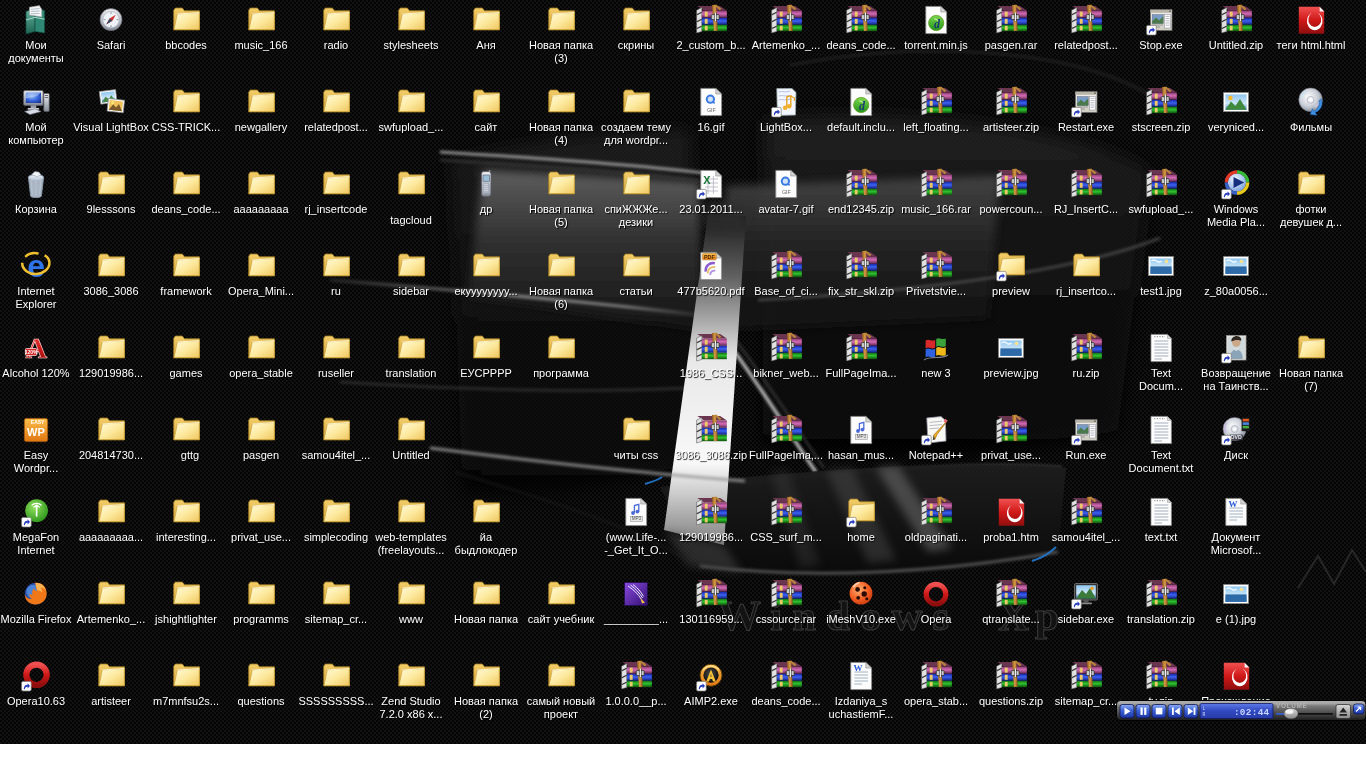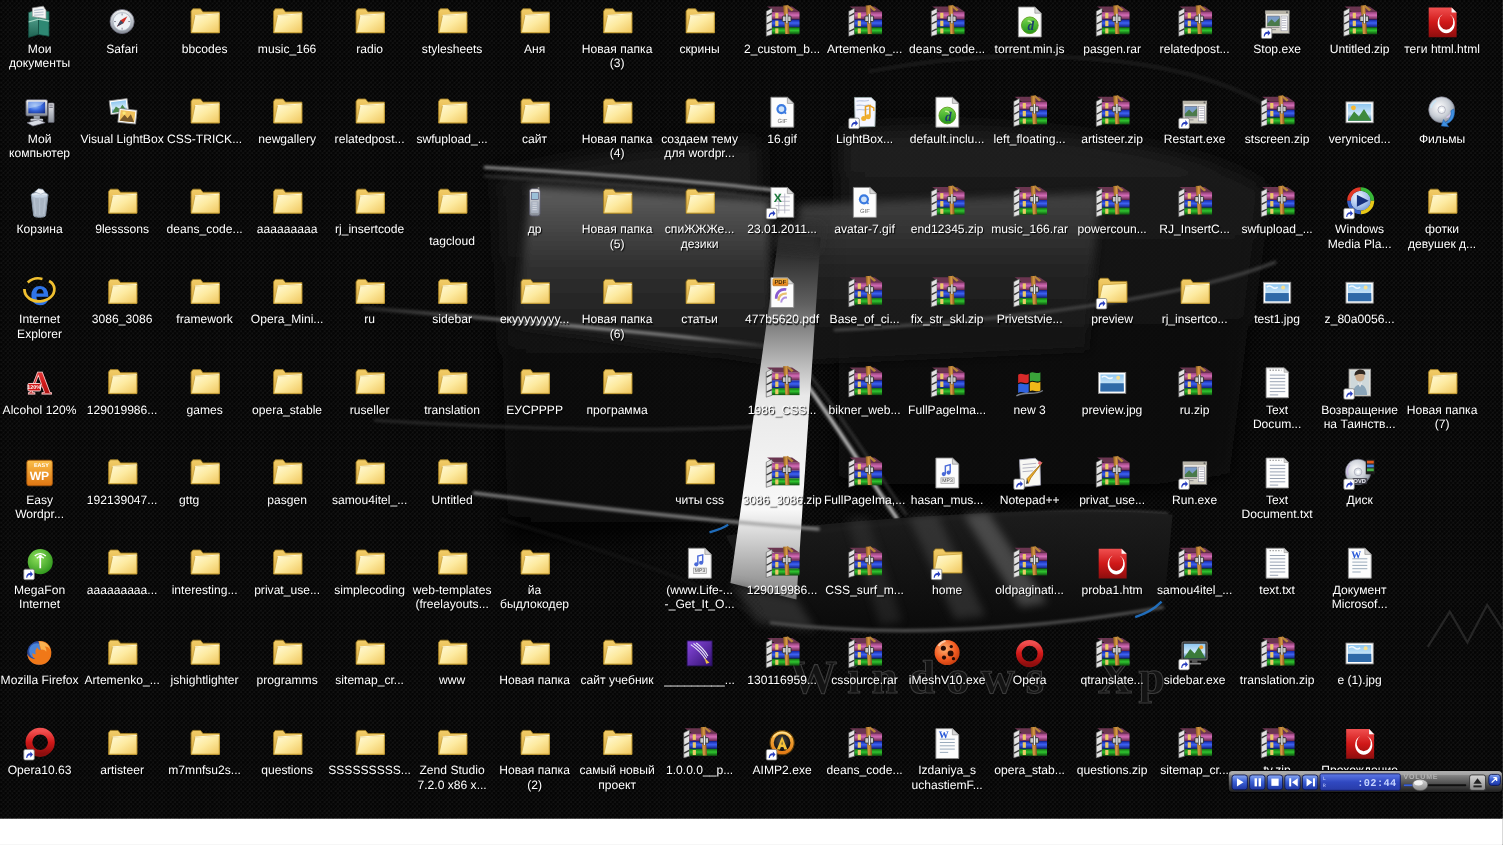--- a/index.html
+++ b/index.html
@@ -725,22 +725,22 @@
 <div class="lb" style="left:661px;top:367px">1986_CSS...</div>
 <div class="lb" style="left:736px;top:367px">bikner_web...</div>
 <div class="lb" style="left:811px;top:367px">FullPageIma...</div>
 <div class="lb" style="left:886px;top:367px">new 3</div>
 <div class="lb" style="left:961px;top:367px">preview.jpg</div>
 <div class="lb" style="left:1036px;top:367px">ru.zip</div>
 <div class="lb" style="left:1111px;top:367px">Text<br>Docum...</div>
 <div class="lb" style="left:1186px;top:367px">Возвращение<br>на Таинств...</div>
 <div class="lb" style="left:1261px;top:367px">Новая папка<br>(7)</div>
 <div class="lb" style="left:-14px;top:449px">Easy<br>Wordpr...</div>
-<div class="lb" style="left:61px;top:449px">192139047...</div>
-<div class="lb" style="left:122px;top:449px">gttg</div>
+<div class="lb" style="left:61px;top:449px">204814730...</div>
+<div class="lb" style="left:140px;top:449px">gttg</div>
 <div class="lb" style="left:211px;top:449px">pasgen</div>
 <div class="lb" style="left:286px;top:449px">samou4itel_...</div>
 <div class="lb" style="left:361px;top:449px">Untitled</div>
 <div class="lb" style="left:586px;top:449px">читы css</div>
 <div class="lb" style="left:661px;top:449px">3086_3086.zip</div>
 <div class="lb" style="left:736px;top:449px">FullPageIma,...</div>
 <div class="lb" style="left:811px;top:449px">hasan_mus...</div>
 <div class="lb" style="left:886px;top:449px">Notepad++</div>
 <div class="lb" style="left:961px;top:449px">privat_use...</div>
 <div class="lb" style="left:1036px;top:449px">Run.exe</div>

